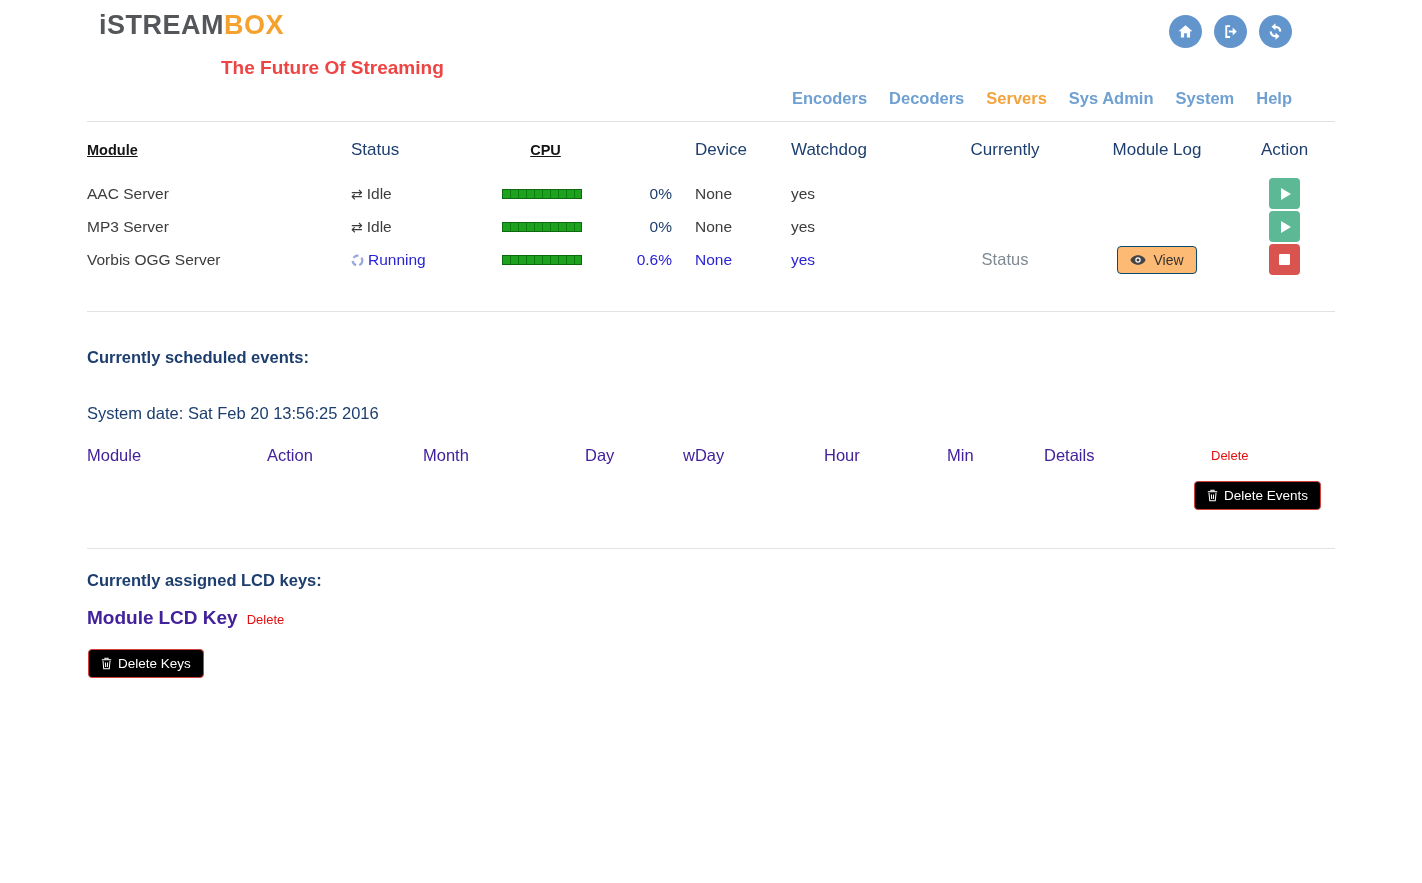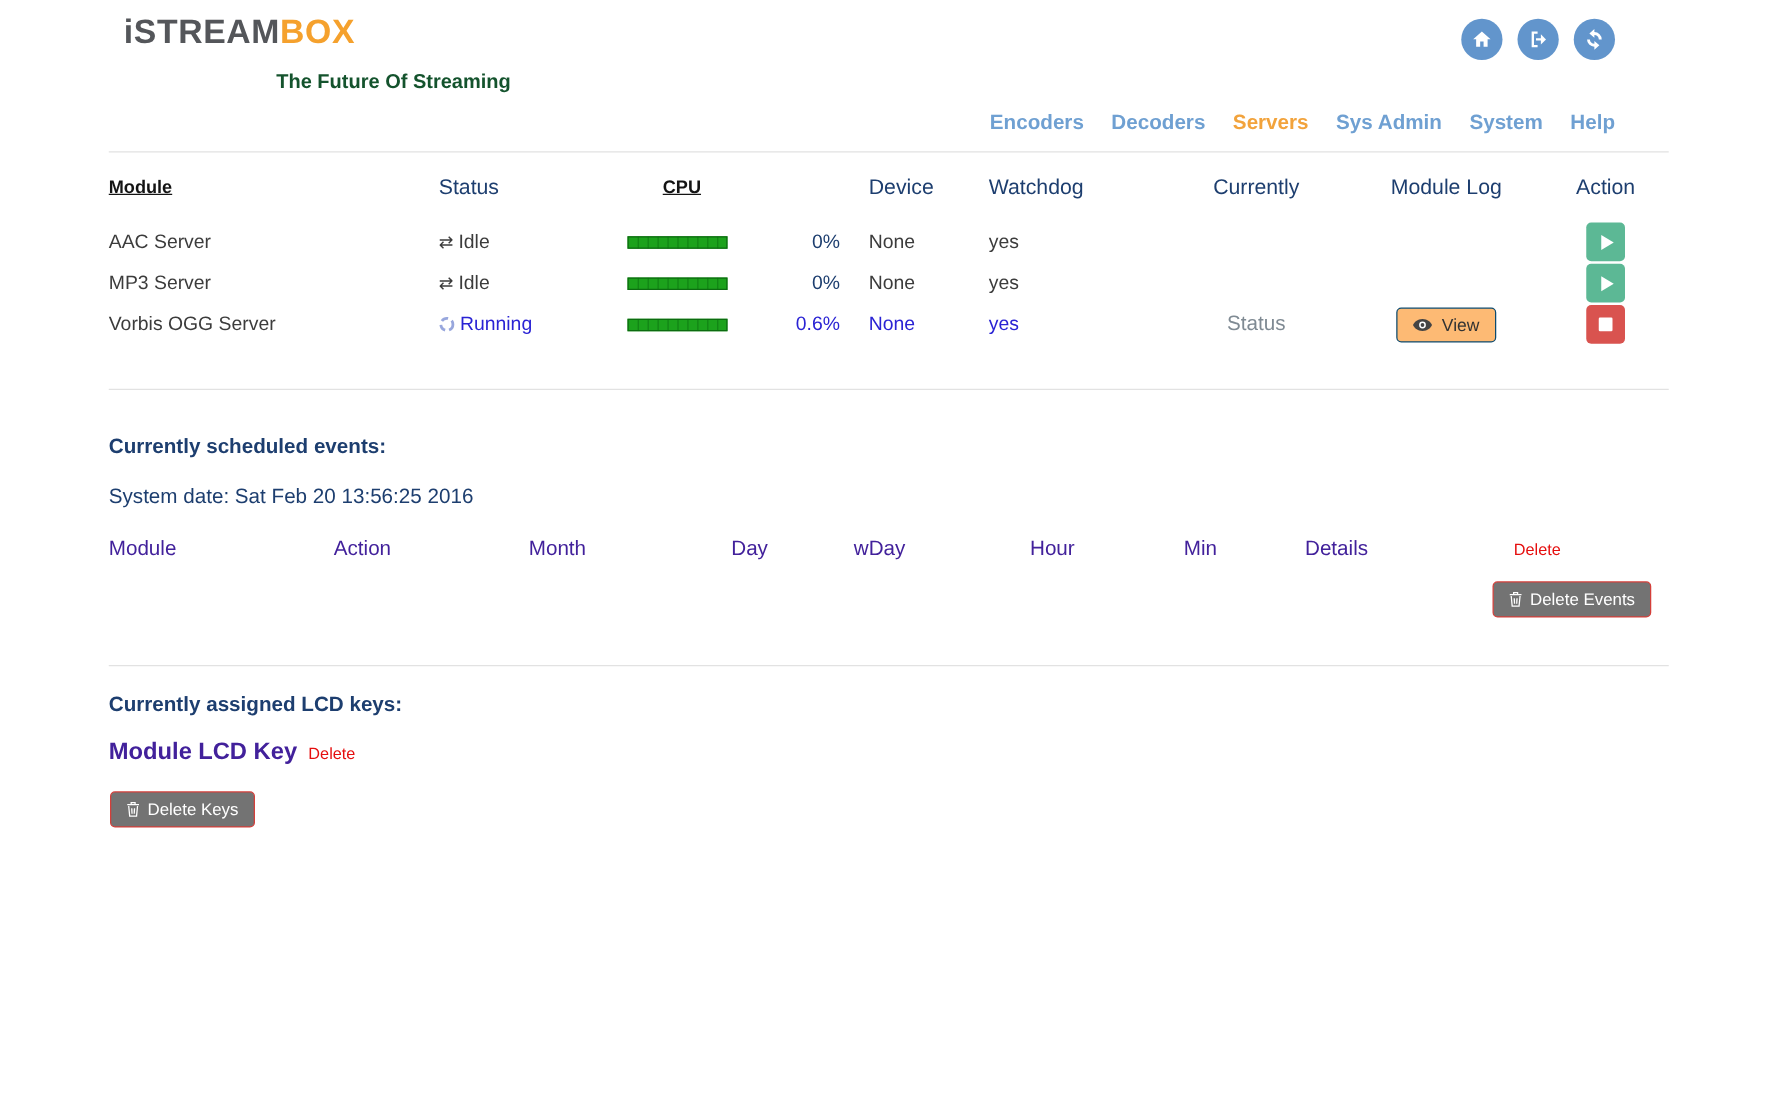--- a/index.html
+++ b/index.html
@@ -11,21 +11,21 @@
     color: #3c3c3c;
     overflow: hidden;
   }
   .container { width: 1248px; margin: 0 auto; position: relative; }
 
   
   .header { position: relative; height: 122px; border-bottom: 1px solid #e2e2e2; }
   .logo { position: absolute; top: 10px; left: 12px; font-size: 27px; font-weight: bold; letter-spacing: .5px; }
   .logo .p1 { color: #54565a; }
   .logo .p2 { color: #f5a12d; }
-  .tagline { position: absolute; top: 57px; left: 134px; font-size: 16px; font-weight: bold; color: #14532d; }
+  .tagline { position: absolute; top: 57px; left: 134px; font-size: 19px; font-weight: bold; color: #ef4444; }
   .hbtns { position: absolute; top: 15px; right: 43px; display: flex; gap: 12px; }
   .cbtn { width: 33px; height: 33px; border-radius: 50%; background: #6295cc; border: none;
           display: flex; align-items: center; justify-content: center; cursor: pointer; padding: 0; }
   .nav { position: absolute; right: 43px; bottom: 13px; display: flex; gap: 22px; font-size: 16.5px; }
   .nav a { color: #6fa0d2; text-decoration: none; cursor: pointer; font-weight: bold; }
   .nav a.active { color: #f2a33c; }
 
   
   .srv-table { width: 100%; border-collapse: collapse; table-layout: fixed; }
   .srv-table th { font-size: 17px; font-weight: normal; color: #1d3e6f; text-align: left;
@@ -52,29 +52,29 @@
   .play-tri { width: 0; height: 0; border-left: 10px solid #fff; border-top: 6px solid transparent;
               border-bottom: 6px solid transparent; margin-left: 3px; }
   .stop-square { width: 11px; height: 11px; background: #fff; border-radius: 1px; }
 
   hr.sep { border: none; border-top: 1px solid #e2e2e2; margin: 0; }
   .srv-table-wrap { margin-bottom: 35px; }
 
   
   .sec-title { font-size: 16.5px; font-weight: bold; color: #1d3e6f; }
   .events { padding-top: 36px; }
-  .sysdate { margin-top: 21px; font-size: 16.5px; color: #1d3e6f; }
+  .sysdate { margin-top: 37px; font-size: 16.5px; color: #1d3e6f; }
   .ev-head { position: relative; height: 26px; margin-top: 23px; font-size: 16.5px; color: #42219b; }
   .ev-head span { position: absolute; top: 0; }
   .ev-c0 { left: 0; } .ev-c1 { left: 180px; } .ev-c2 { left: 336px; } .ev-c3 { left: 498px; }
   .ev-c4 { left: 596px; } .ev-c5 { left: 737px; } .ev-c6 { left: 860px; text-align: center; } .ev-c7 { left: 957px; }
   .ev-del { left: 1124px; top: 2px !important; color: #e50e0e; font-size: 13px; cursor: pointer; }
   .ev-actions { position: relative; height: 76px; }
   .ev-actions .btn-danger { position: absolute; left: 1107px; top: 9px; }
-  .btn-danger { background: #737373; color: #fff; border: 1px solid #d43f3a; border-radius: 4px;
+  .btn-danger { background: #000000; color: #fff; border: 1px solid #d43f3a; border-radius: 4px;
                 font-size: 13.5px; font-family: "Liberation Sans", sans-serif; padding: 6px 12px;
                 display: inline-flex; align-items: center; gap: 6px; cursor: pointer; }
 
   
   .lcd { padding-top: 22px; }
   .lcd-head { margin-top: 17px; display: flex; align-items: baseline; font-size: 19px; font-weight: bold; color: #42219b; }
   .lcd-head .h2 { margin-left: 5px; }
   .lcd-del { margin-left: 9px; color: #e50e0e; font-size: 13px; font-weight: normal; cursor: pointer; }
   .lcd .btn-danger { margin-top: 20px; margin-left: 1px; }
 </style>

